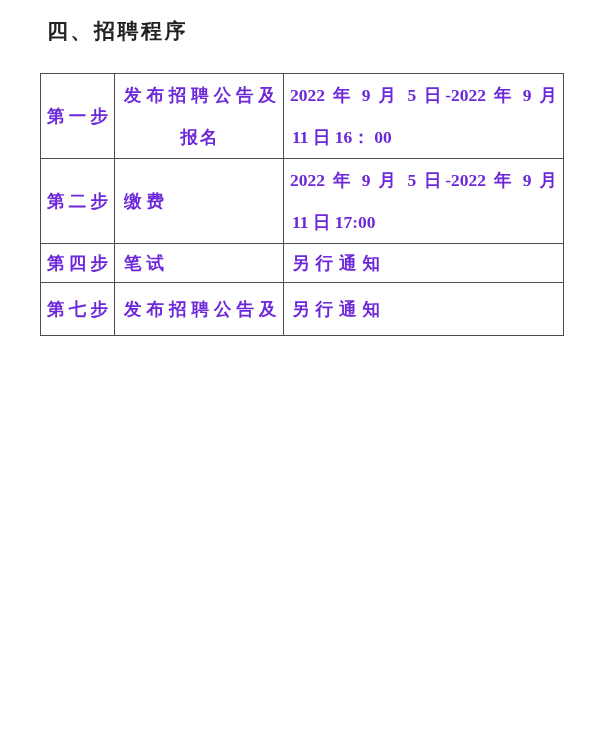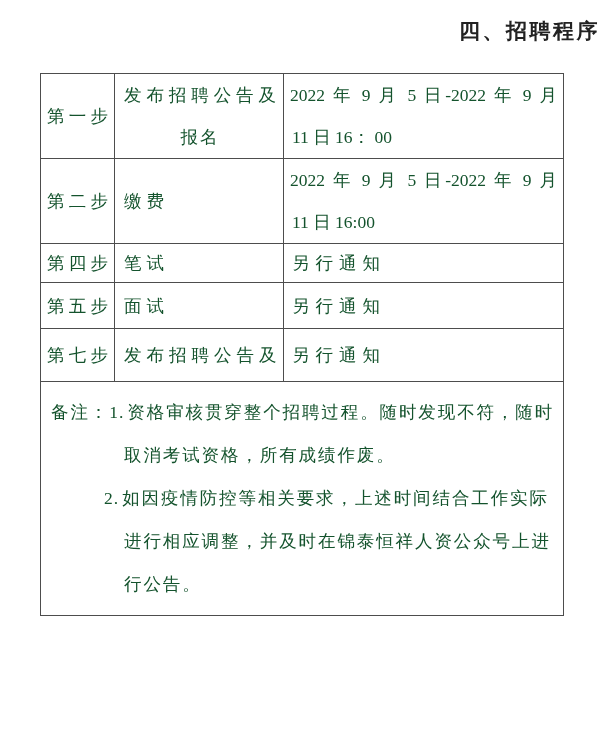--- a/index.html
+++ b/index.html
@@ -11,34 +11,34 @@
     color: #333333;
     overflow: hidden;
   }
   .title {
     margin: 19px 0 0 47px;
     font-size: 21px;
     line-height: 25px;
     font-weight: bold;
     letter-spacing: 2.5px;
     color: #222222;
-    text-align: right;
   }
   table.proc {
     border-collapse: collapse;
     table-layout: fixed;
     width: 523px;
     margin: 29px 0 0 40px;
   }
   td {
     border: 1px solid #4d4d4d;
     vertical-align: middle;
     font-size: 17.5px;
-    color: #14532d;
+    color: #6d28d9;
     overflow: hidden;
+    font-weight: bold;
   }
   .h85 { height: 85px; } .h82 { height: 82px; } .h53 { height: 53px; }
   .h39 { height: 39px; } .h46 { height: 46px; } .h67 { height: 67px; }
   .h43 { height: 53px; }
   .step {
     text-align: justify;
     text-align-last: justify;
     padding: 0 6px;
   }
   .task { padding: 0 7px 0 9px; }
@@ -87,46 +87,28 @@
           <div class="dline2">11 日 16： 00</div>
         </div>
       </td>
     </tr>
     <tr class="h82">
       <td class="step">第二步</td>
       <td class="task single">缴费</td>
       <td class="time">
         <div class="lh42">
           <div class="jline">2022 年 9 月 5 日-2022 年 9 月</div>
-          <div class="dline2">11 日 16:00</div>
+          <div class="dline2">11 日 17:00</div>
         </div>
       </td>
     </tr>
     <tr class="h39">
       <td class="step">第四步</td>
       <td class="task single">笔试</td>
       <td class="time single">另行通知</td>
     </tr>
-    <tr class="h46">
-      <td class="step">第五步</td>
-      <td class="task single">面试</td>
-      <td class="time single">另行通知</td>
-    </tr>
     <tr class="h43">
       <td class="step">第七步</td>
       <td class="task single">发布招聘公告及</td>
       <td class="time single">另行通知</td>
     </tr>
-    <tr>
-      <td class="notes" colspan="3">
-        <div class="nline">
-          <span>备注：</span><span class="num">1.</span><span>资格审核贯穿整个招聘过程。随时发现不符，随时</span>
-        </div>
-        <div class="nline ml-text">取消考试资格，所有成绩作废。</div>
-        <div class="nline ml-num">
-          <span class="num">2.</span><span>如因疫情防控等相关要求，上述时间结合工作实际</span>
-        </div>
-        <div class="nline ml-text">进行相应调整，并及时在锦泰恒祥人资公众号上进</div>
-        <div class="nline ml-text">行公告。</div>
-      </td>
-    </tr>
   </tbody>
 </table>
 
 </body></html>

